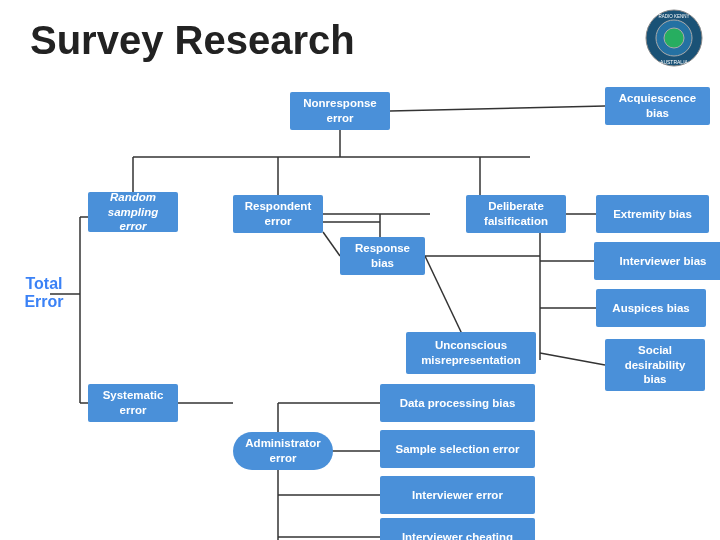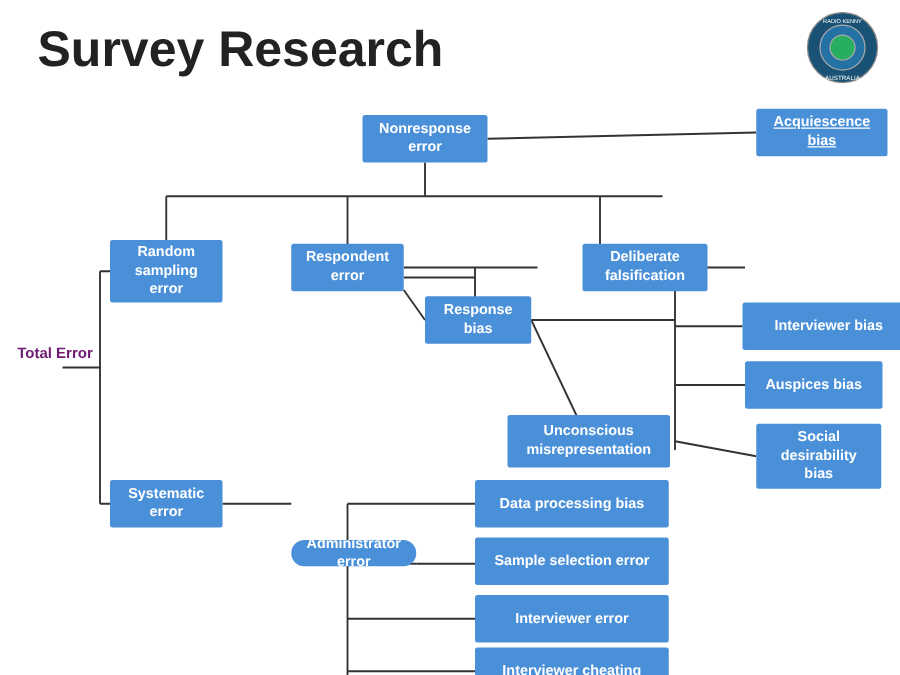--- a/index.html
+++ b/index.html
@@ -125,47 +125,48 @@
     <line x1="278" y1="413" x2="380" y2="413"></line>
     <line x1="278" y1="455" x2="380" y2="455"></line>
     <line x1="278" y1="321" x2="380" y2="321"></line>
 
     <line x1="333" y1="369" x2="380" y2="369"></line>
   </svg>
 
   <div class="node" style="left:290px;top:10px;width:100px;height:38px;">Nonresponse
 error</div>
 
-  <div class="node" style="left:605px;top:5px;width:105px;height:38px;text-decoration:underline;">Acquiescence
+  <div class="node" style="left:605px;top:5px;width:105px;height:38px;">Acquiescence
 bias</div>
 
-  <div class="node" style="left:88px;top:110px;width:90px;height:50px;">Random<br>sampling<br>error</div>
+  <div class="node" style="left:88px;top:110px;width:90px;height:40px;font-style:italic;">Random<br>sampling<br>error</div>
 
   <div class="node" style="left:233px;top:113px;width:90px;height:38px;">Respondent<br>error</div>
 
   <div class="node" style="left:430px;top:113px;width:100px;height:38px;margin-left:36px;">Deliberate<br>falsification</div>
 
+  <div class="node" style="left:596px;top:113px;width:113px;height:38px;">Extremity bias</div>
 
   <div class="node" style="left:340px;top:155px;width:85px;height:38px;">Response<br>bias</div>
 
   <div class="node" style="left:594px;top:160px;width:138px;height:38px;">Interviewer bias</div>
 
   <div class="node" style="left:406px;top:250px;width:130px;height:42px;">Unconscious<br>misrepresentation</div>
 
   <div class="node" style="left:596px;top:207px;width:110px;height:38px;">Auspices bias</div>
 
   <div class="node" style="left:605px;top:257px;width:100px;height:52px;">Social<br>desirability<br>bias</div>
 
-  <div style="position:absolute;left:8px;top:193px;font-size:12px;font-weight:bold;color:#701a75;text-align:center;width:72px;">Total Error</div>
+  <div style="position:absolute;left:8px;top:193px;font-size:16px;font-weight:bold;color:#3b82f6;text-align:center;width:72px;">Total Error</div>
 
   <div class="node" style="left:88px;top:302px;width:90px;height:38px;">Systematic<br>error</div>
 
   <div class="node" style="left:380px;top:302px;width:155px;height:38px;">Data processing bias</div>
 
-  <div class="node" style="left:233px;top:350px;width:100px;height:21px;border-radius:19px;">Administrator<br>error</div>
+  <div class="node" style="left:233px;top:350px;width:100px;height:38px;border-radius:19px;">Administrator<br>error</div>
 
   <div class="node" style="left:380px;top:394px;width:155px;height:38px;">Interviewer error</div>
 
   <div class="node" style="left:380px;top:348px;width:155px;height:38px;">Sample selection error</div>
 
   <div class="node" style="left:380px;top:436px;width:155px;height:38px;">Interviewer cheating</div>
 
 </div>
 
 </body></html>

